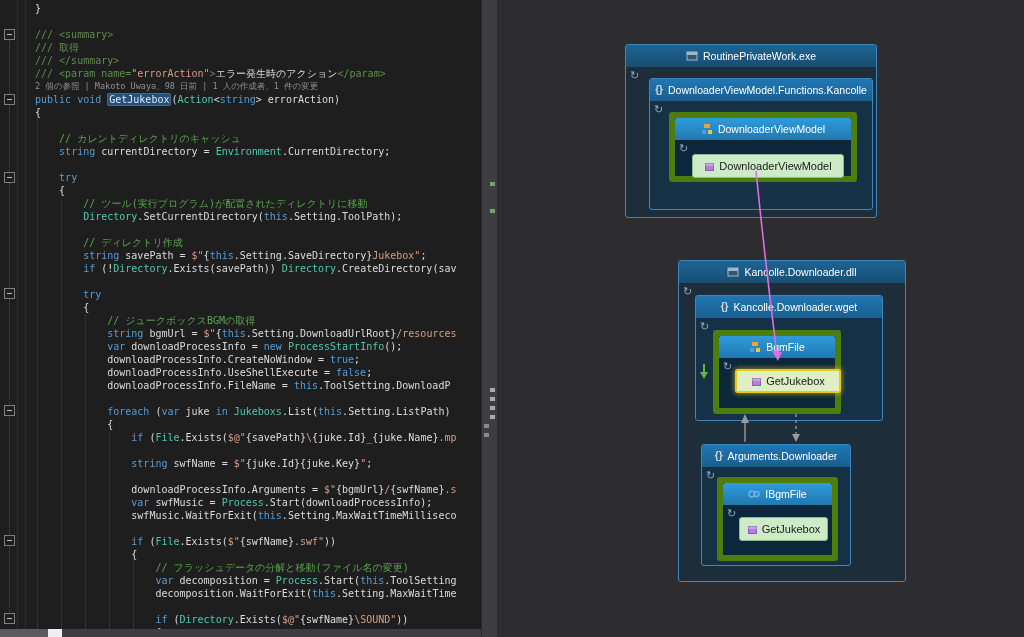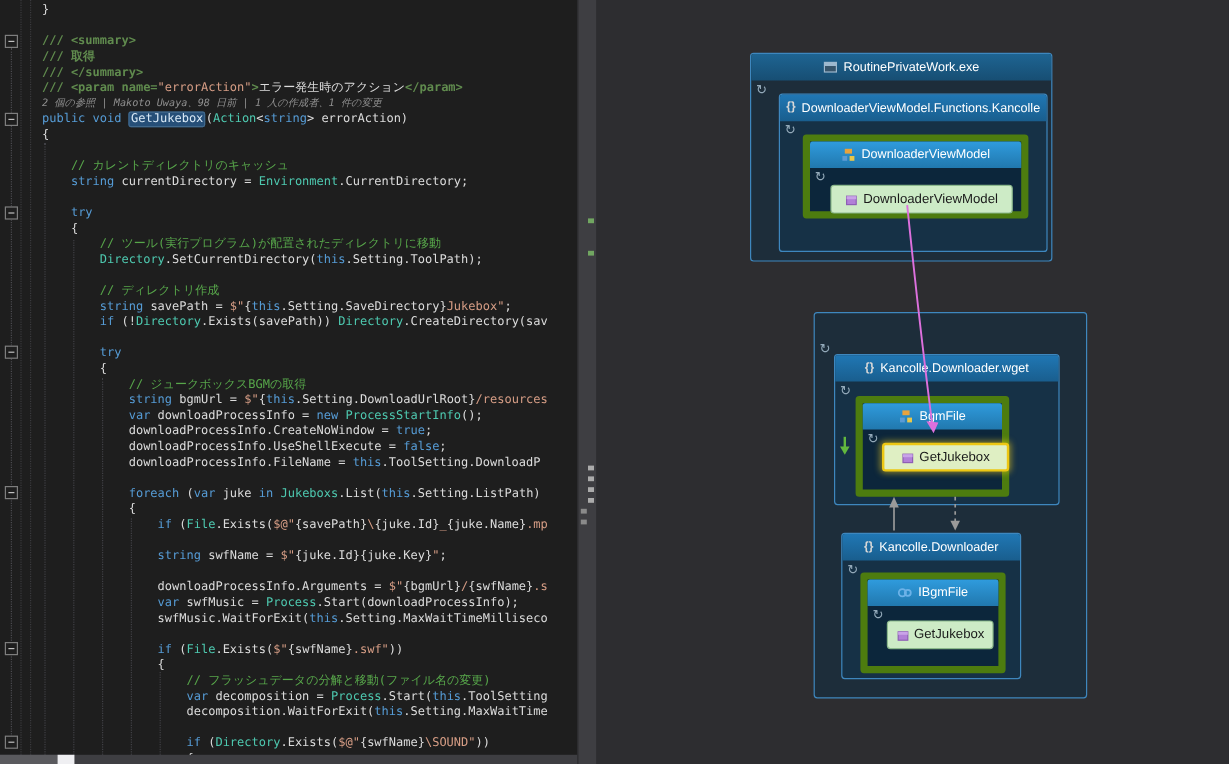--- a/index.html
+++ b/index.html
@@ -16,22 +16,22 @@
 
   #code { position:absolute; left:35px; top:2px; white-space:pre;
           font-family:"DejaVu Sans Mono","Liberation Mono",monospace; font-size:10px; }
   .line { height:13px; line-height:13px; }
   .lens { font-size:8.5px; }
   .pl { color:#DCDCDC; }
   .kw { color:#569CD6;text-align:center; }
   .ty { color:#4EC9B0; }
   .st { color:#D69D85; }
   .cm { color:#57A64A; }
-  .doc { color:#608B4E;font-weight:bold; }
-  .cl { color:#8F8F8F;font-style:italic; }
+  .doc { color:#608B4E; }
+  .cl { color:#8F8F8F; }
   .hl { background:#264F78; border:1px solid #41698C; border-radius:2px; padding:0 1px; color:#D9E9F6; }
 
   
   #vscroll { position:absolute; left:481px; top:0; width:16px; height:637px; background:#3E3E42; border-left:1px solid #2A2A2C; }
   .smark { position:absolute; }
   #hscroll { position:absolute; left:0; top:629px; width:481px; height:8px; background:#3E3E42; }
   #hthumb { position:absolute; left:0; top:0; width:62px; height:8px; background:#5A5A5E; }
   #hbright { position:absolute; left:48px; top:0; width:14px; height:8px; background:#EFEFF2; }
 
   
@@ -129,20 +129,27 @@
               <rect x="1.5" y="2.5" width="8" height="7" fill="#B180D7" stroke="#8E5FB5"></rect>
               <rect x="1.5" y="2.5" width="8" height="2.5" fill="#C9A3E8"></rect>
             </svg>
           <span>DownloaderViewModel</span>
         </div>
       </div>
     </div>
   </div>
 
   <div class="grp asm" style="left:181px;top:260px;width:228px;height:322px">
+    <div class="hdr">
+      <svg width="12" height="12">
+          <rect x="1" y="2" width="10" height="8" fill="#37546A" stroke="#9DB8CE"></rect>
+          <rect x="1" y="2" width="10" height="3" fill="#9DB8CE"></rect>
+        </svg>
+      <span>Kancolle.Downloader.dll</span>
+    </div>
     <span class="sync">↻</span>
 
     <div class="grp ns" style="left:16px;top:34px;width:188px;height:126px">
       <div class="hdr">
         <span class="ns-ic">{}</span>
         <span>Kancolle.Downloader.wget</span>
       </div>
       <span class="sync">↻</span>
 
       <div class="grp cls" style="left:17px;top:34px;width:128px;height:84px">
@@ -161,21 +168,21 @@
               <rect x="1.5" y="2.5" width="8" height="2.5" fill="#C9A3E8"></rect>
             </svg>
           <span>GetJukebox</span>
         </div>
       </div>
     </div>
 
     <div class="grp ns" style="left:22px;top:183px;width:150px;height:122px">
       <div class="hdr">
         <span class="ns-ic">{}</span>
-        <span>Kancolle.Downloader</span>
+        <span>Arguments.Downloader</span>
       </div>
       <span class="sync">↻</span>
 
       <div class="grp cls" style="left:15px;top:32px;width:121px;height:84px">
         <div class="hdr">
           <svg width="12" height="12">
               <circle cx="4" cy="6" r="3" fill="none" stroke="#6CB2E8" stroke-width="1.5"></circle>
               <circle cx="8.5" cy="6" r="2.5" fill="none" stroke="#6CB2E8" stroke-width="1.5"></circle>
             </svg>
           <span>IBgmFile</span>

